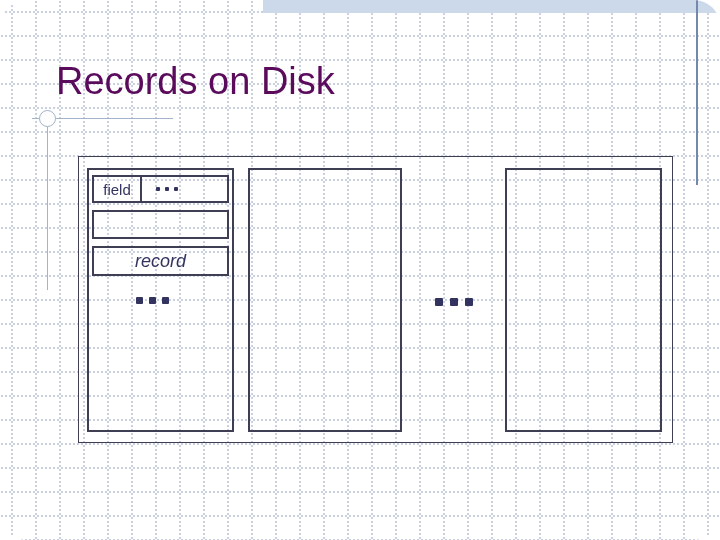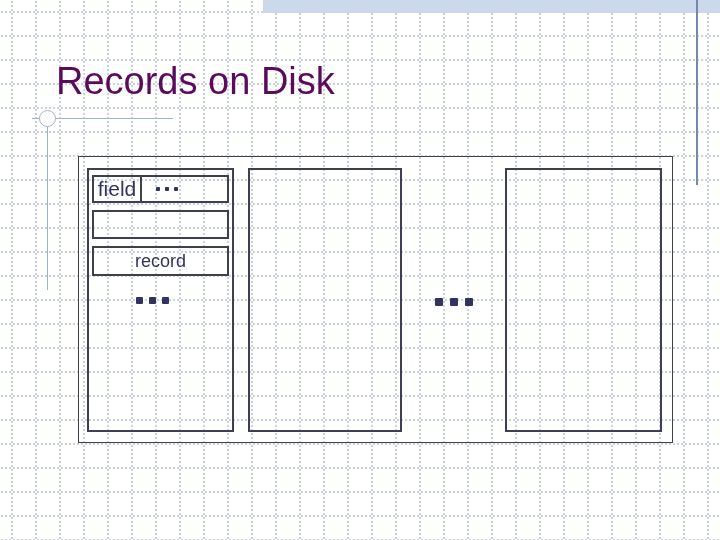--- a/index.html
+++ b/index.html
@@ -5,20 +5,21 @@
   html,body{margin:0;padding:0;background:#fff;}
   .slide{
     position:relative;width:720px;height:540px;overflow:hidden;
     background-color:#ffffff;
     
     background-image:
       radial-gradient(circle, var(--grid_dot,#cbd0e0) 0.7px, transparent 1.3px),
       radial-gradient(circle, var(--grid_dot,#cbd0e0) 0.7px, transparent 1.3px);
     background-size: 4px 24px, 24px 4px;
     font-family:"Liberation Sans", sans-serif;
+    border-radius:26px;
   }
   
   .top-band{position:absolute;left:263px;top:0;width:457px;height:13px;
     background:var(--top_band,#ccd9ea);}
   .right-line{position:absolute;left:696px;top:0;width:2px;height:185px;
     background:var(--accent_line,#7388ab);}
   .decor-hline{position:absolute;left:32px;top:118px;width:141px;height:0;
     border-top:1px solid var(--decor_line,#a3b3cc);}
   .decor-vline{position:absolute;left:47px;top:113px;width:0;height:177px;
     border-left:1px solid var(--decor_line,#a3b3cc);}
@@ -37,22 +38,22 @@
   .block3{left:505px;top:168px;width:153px;height:260px;}
   .row{position:absolute;border:2px solid var(--diagram_border,#3e3e54);
     display:flex;align-items:center;}
   .field-row{left:92px;top:175px;width:133px;height:24px;}
   .empty-row{left:92px;top:210px;width:133px;height:25px;}
   .record-row{left:92px;top:246px;width:133px;height:26px;justify-content:center;}
   .field-cell{width:46px;height:100%;display:flex;align-items:center;justify-content:center;
     border-right:2px solid var(--diagram_border,#3e3e54);}
   .field-dots-cell{flex:1;height:100%;display:flex;align-items:center;padding-left:14px;}
   .lbl{color:var(--label_text,#333360);}
-  .field-text{font-size:21px;}
-  .record-text{font-size:18px;}
+  .field-text{font-size:15px;}
+  .record-text{font-size:18px;font-style:italic;}
   .block-caption{position:absolute;left:87px;top:399px;width:147px;text-align:center;
     font-size:21px;color:var(--caption_text,#40405c);}
   .file-caption{position:absolute;left:346px;top:453px;width:80px;text-align:center;
     font-size:21px;color:var(--caption_text,#40405c);}
   
   .dots{display:flex;}
   .dots .dot{background:var(--label_text,#333366);border-radius:1px;}
   .dots-sm .dot{width:4px;height:4px;margin-right:5px;}
   .dots-md{position:absolute;left:136px;top:297px;}
   .dots-md .dot{width:7px;height:7px;margin-right:6px;}

